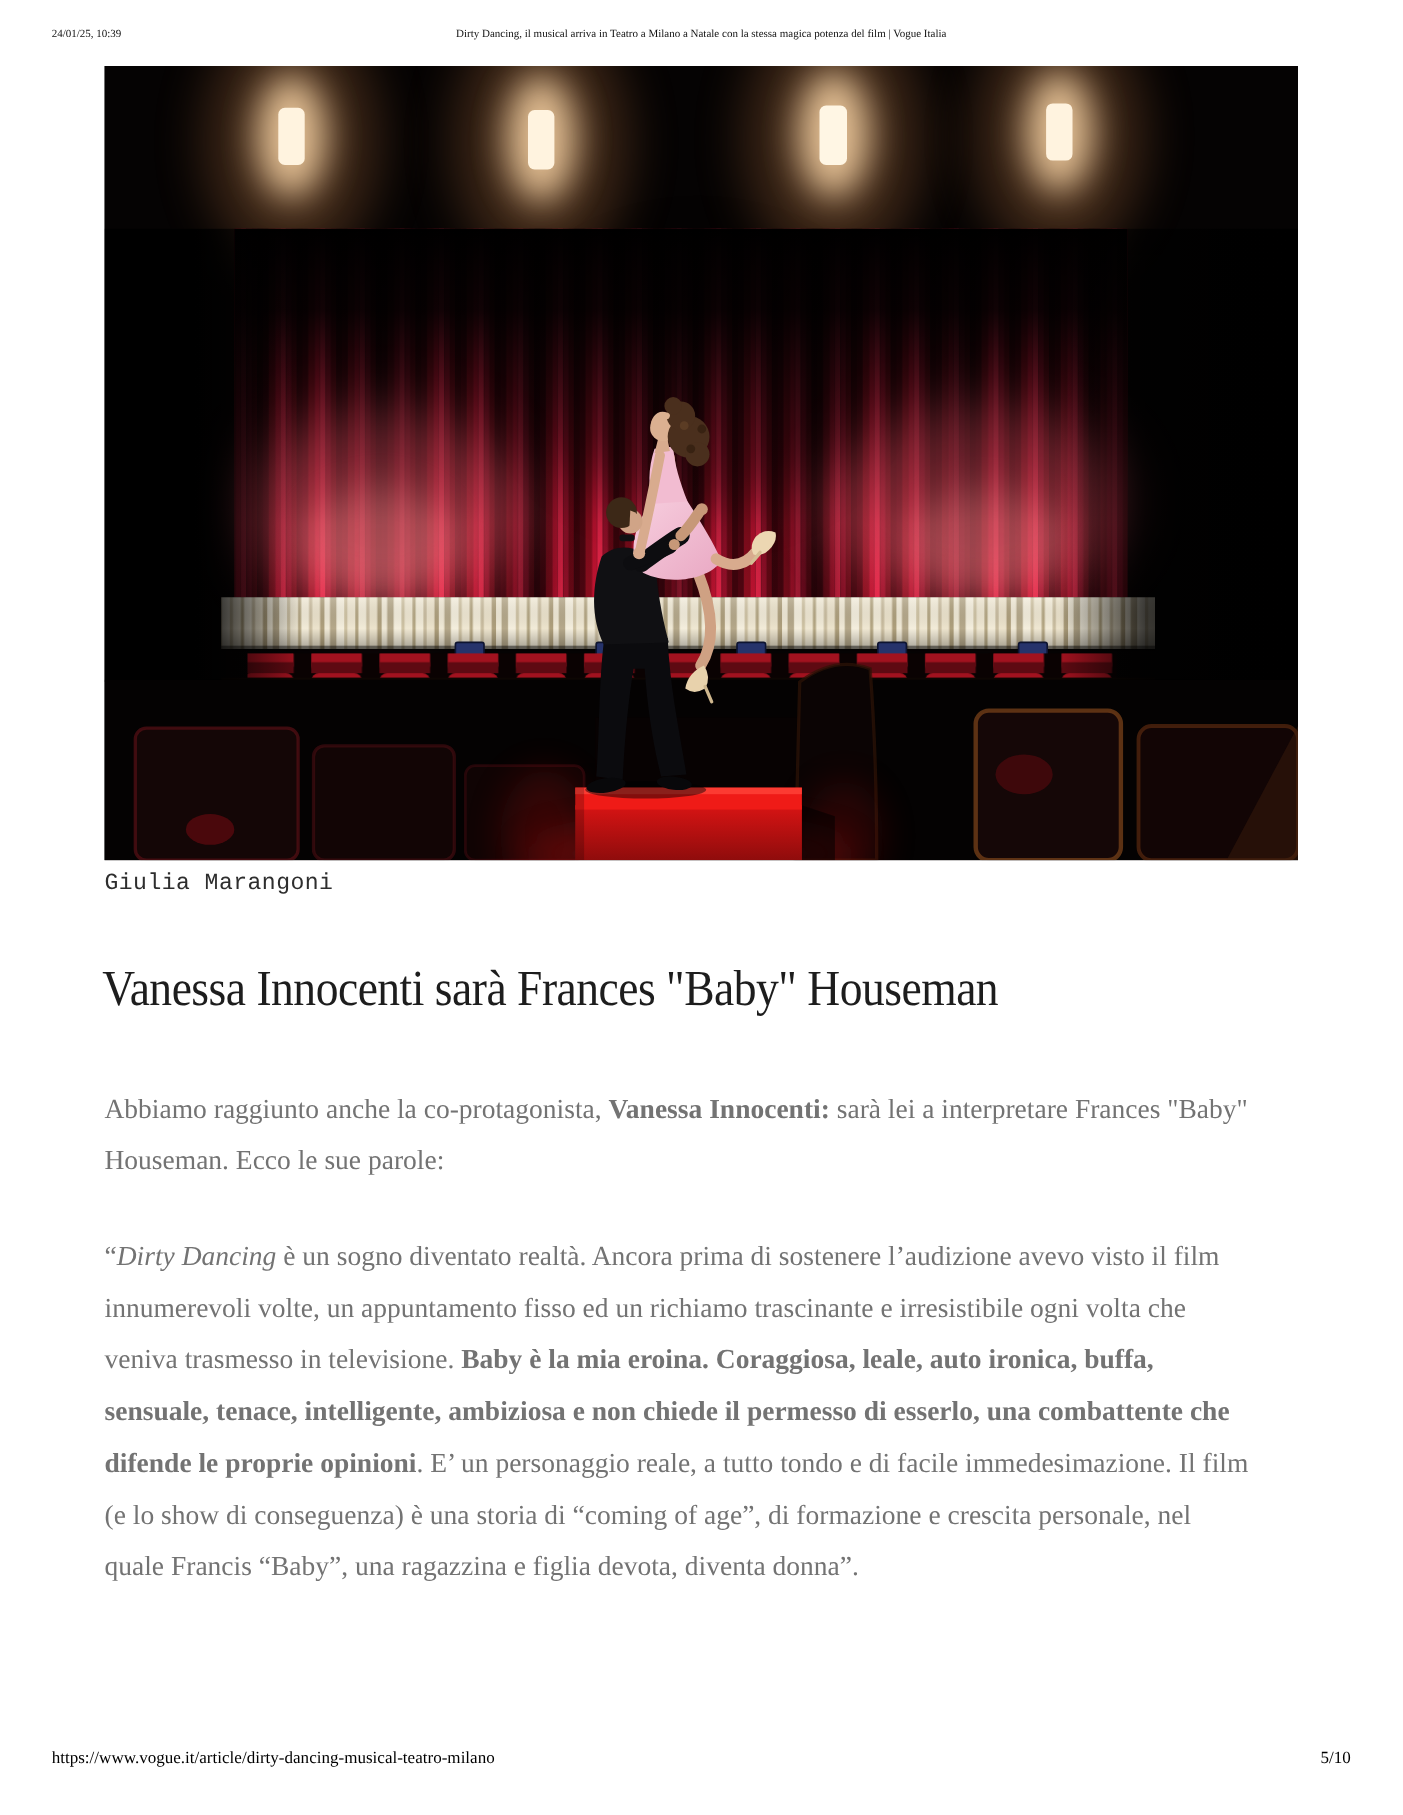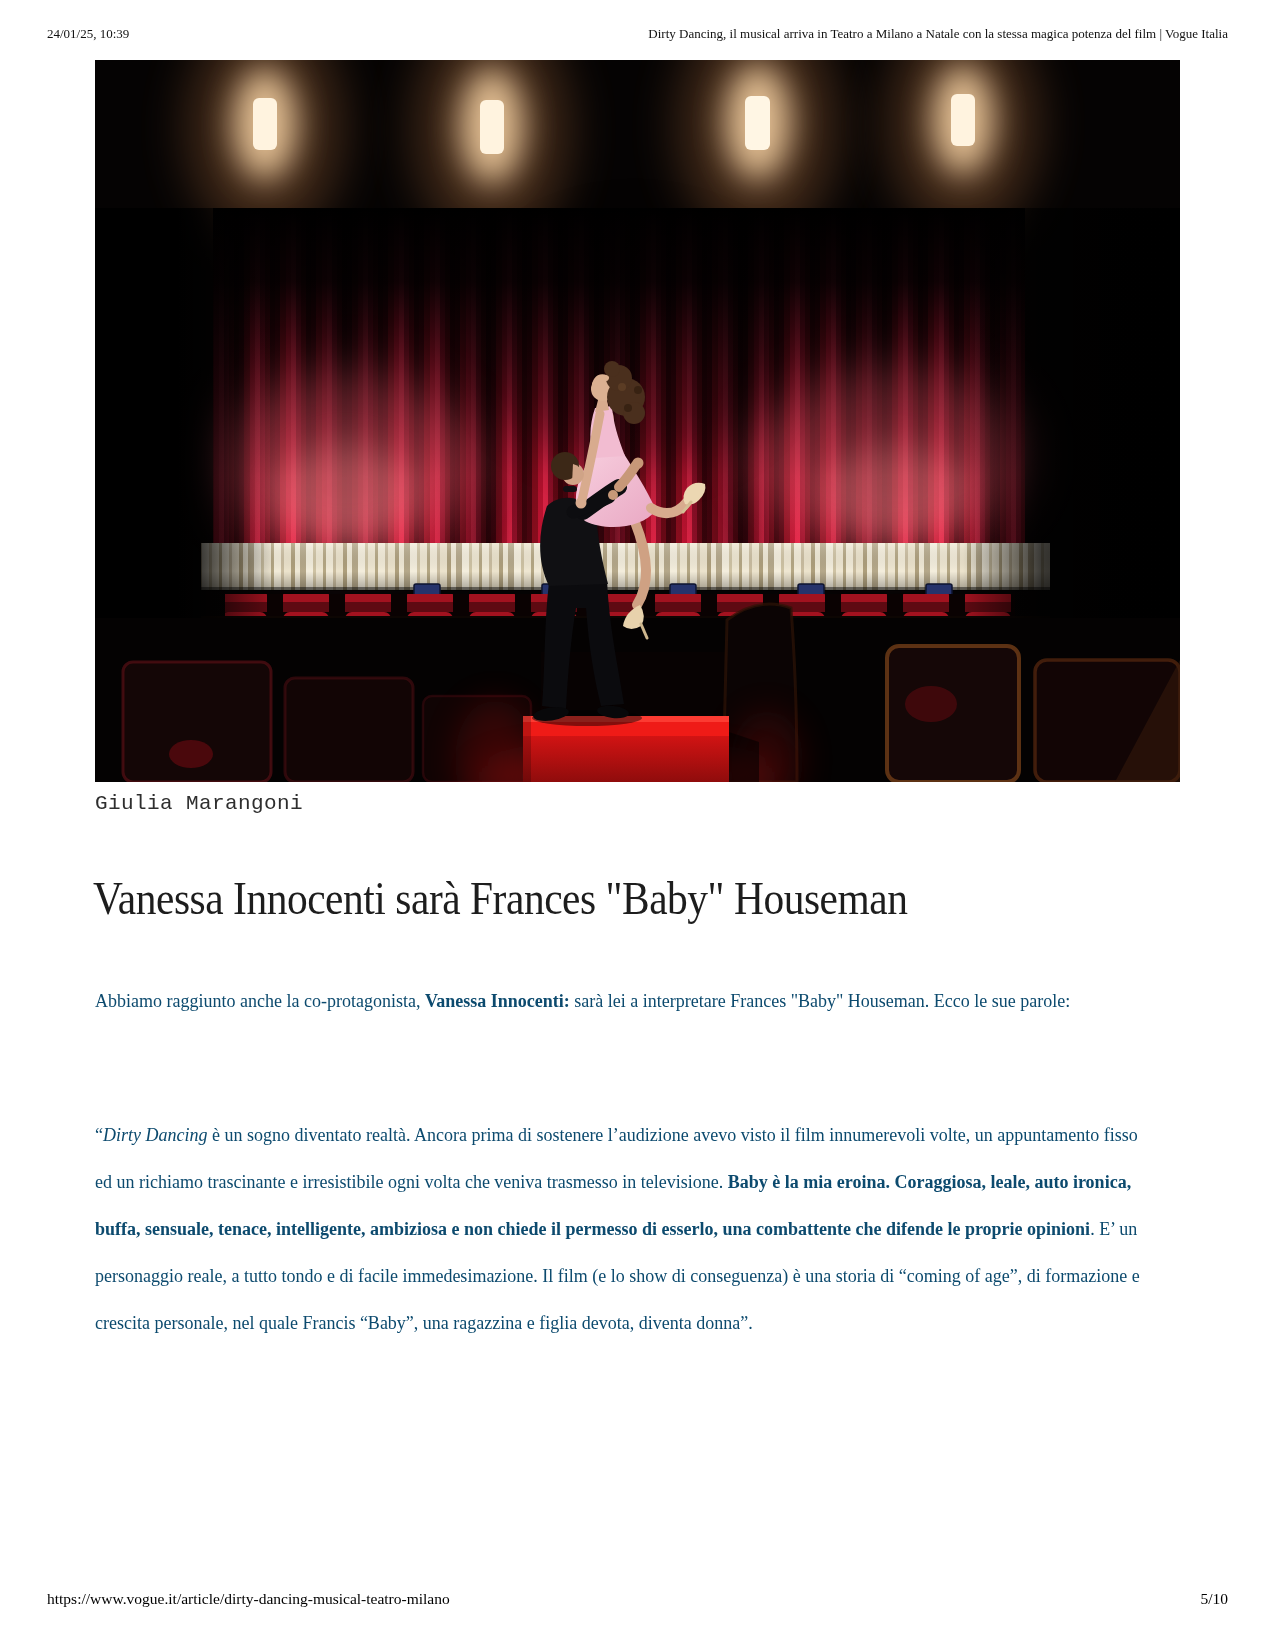--- a/index.html
+++ b/index.html
@@ -1,28 +1,28 @@
 <!DOCTYPE html>
 <html><head>
 <meta charset="utf-8">
 <style>
   html,body{margin:0;padding:0}
   body{
     width:1275px;height:1650px;position:relative;background:#ffffff;
     font-family:"Liberation Serif",serif;color:#1a1a1a;overflow:hidden;
   }
-  .hdr{position:absolute;top:26px;left:47px;right:47px;height:22px;font-size:13px;color:#111}
+  .hdr{position:absolute;top:26px;left:47px;right:47px;height:22px;font-size:10px;color:#111}
   .hdr-dt{position:absolute;left:0;top:0;white-space:nowrap}
-  .hdr-ttl{display:block;text-align:right;white-space:nowrap}
+  .hdr-ttl{display:block;text-align:center;white-space:nowrap}
   .photo{position:absolute;left:95px;top:60px;width:1085px;height:722px;margin:0;background:#050303;overflow:hidden}
   .caption{position:absolute;left:95px;top:792px;font-family:Liberation Mono, monospace;
     font-size:21px;color:#2e2e2e;letter-spacing:.4px}
   .headline{position:absolute;left:93px;top:872px;margin:0;font-weight:400;font-size:46px;
     letter-spacing:-.5px;color:#1d1d1d;white-space:nowrap;transform:scaleX(.9);transform-origin:0 50%}
-  .para{position:absolute;left:95px;width:1048px;font-size:18px;line-height:47px;color:#0c4a6e;hyphens:none}
+  .para{position:absolute;left:95px;width:1048px;font-size:25px;line-height:47px;color:#737373;hyphens:none}
   .p1{top:960px}
   .p2{top:1094px}
   .para b{font-weight:700}
   .para i{}
   .ftr{position:absolute;left:47px;right:47px;top:1590px;height:20px;font-size:15.5px;color:#000000}
   .ftr-url{position:absolute;left:0;top:0;white-space:nowrap}
   .ftr-pg{position:absolute;right:0;top:0;white-space:nowrap}
 </style>
 </head>
 <body>

